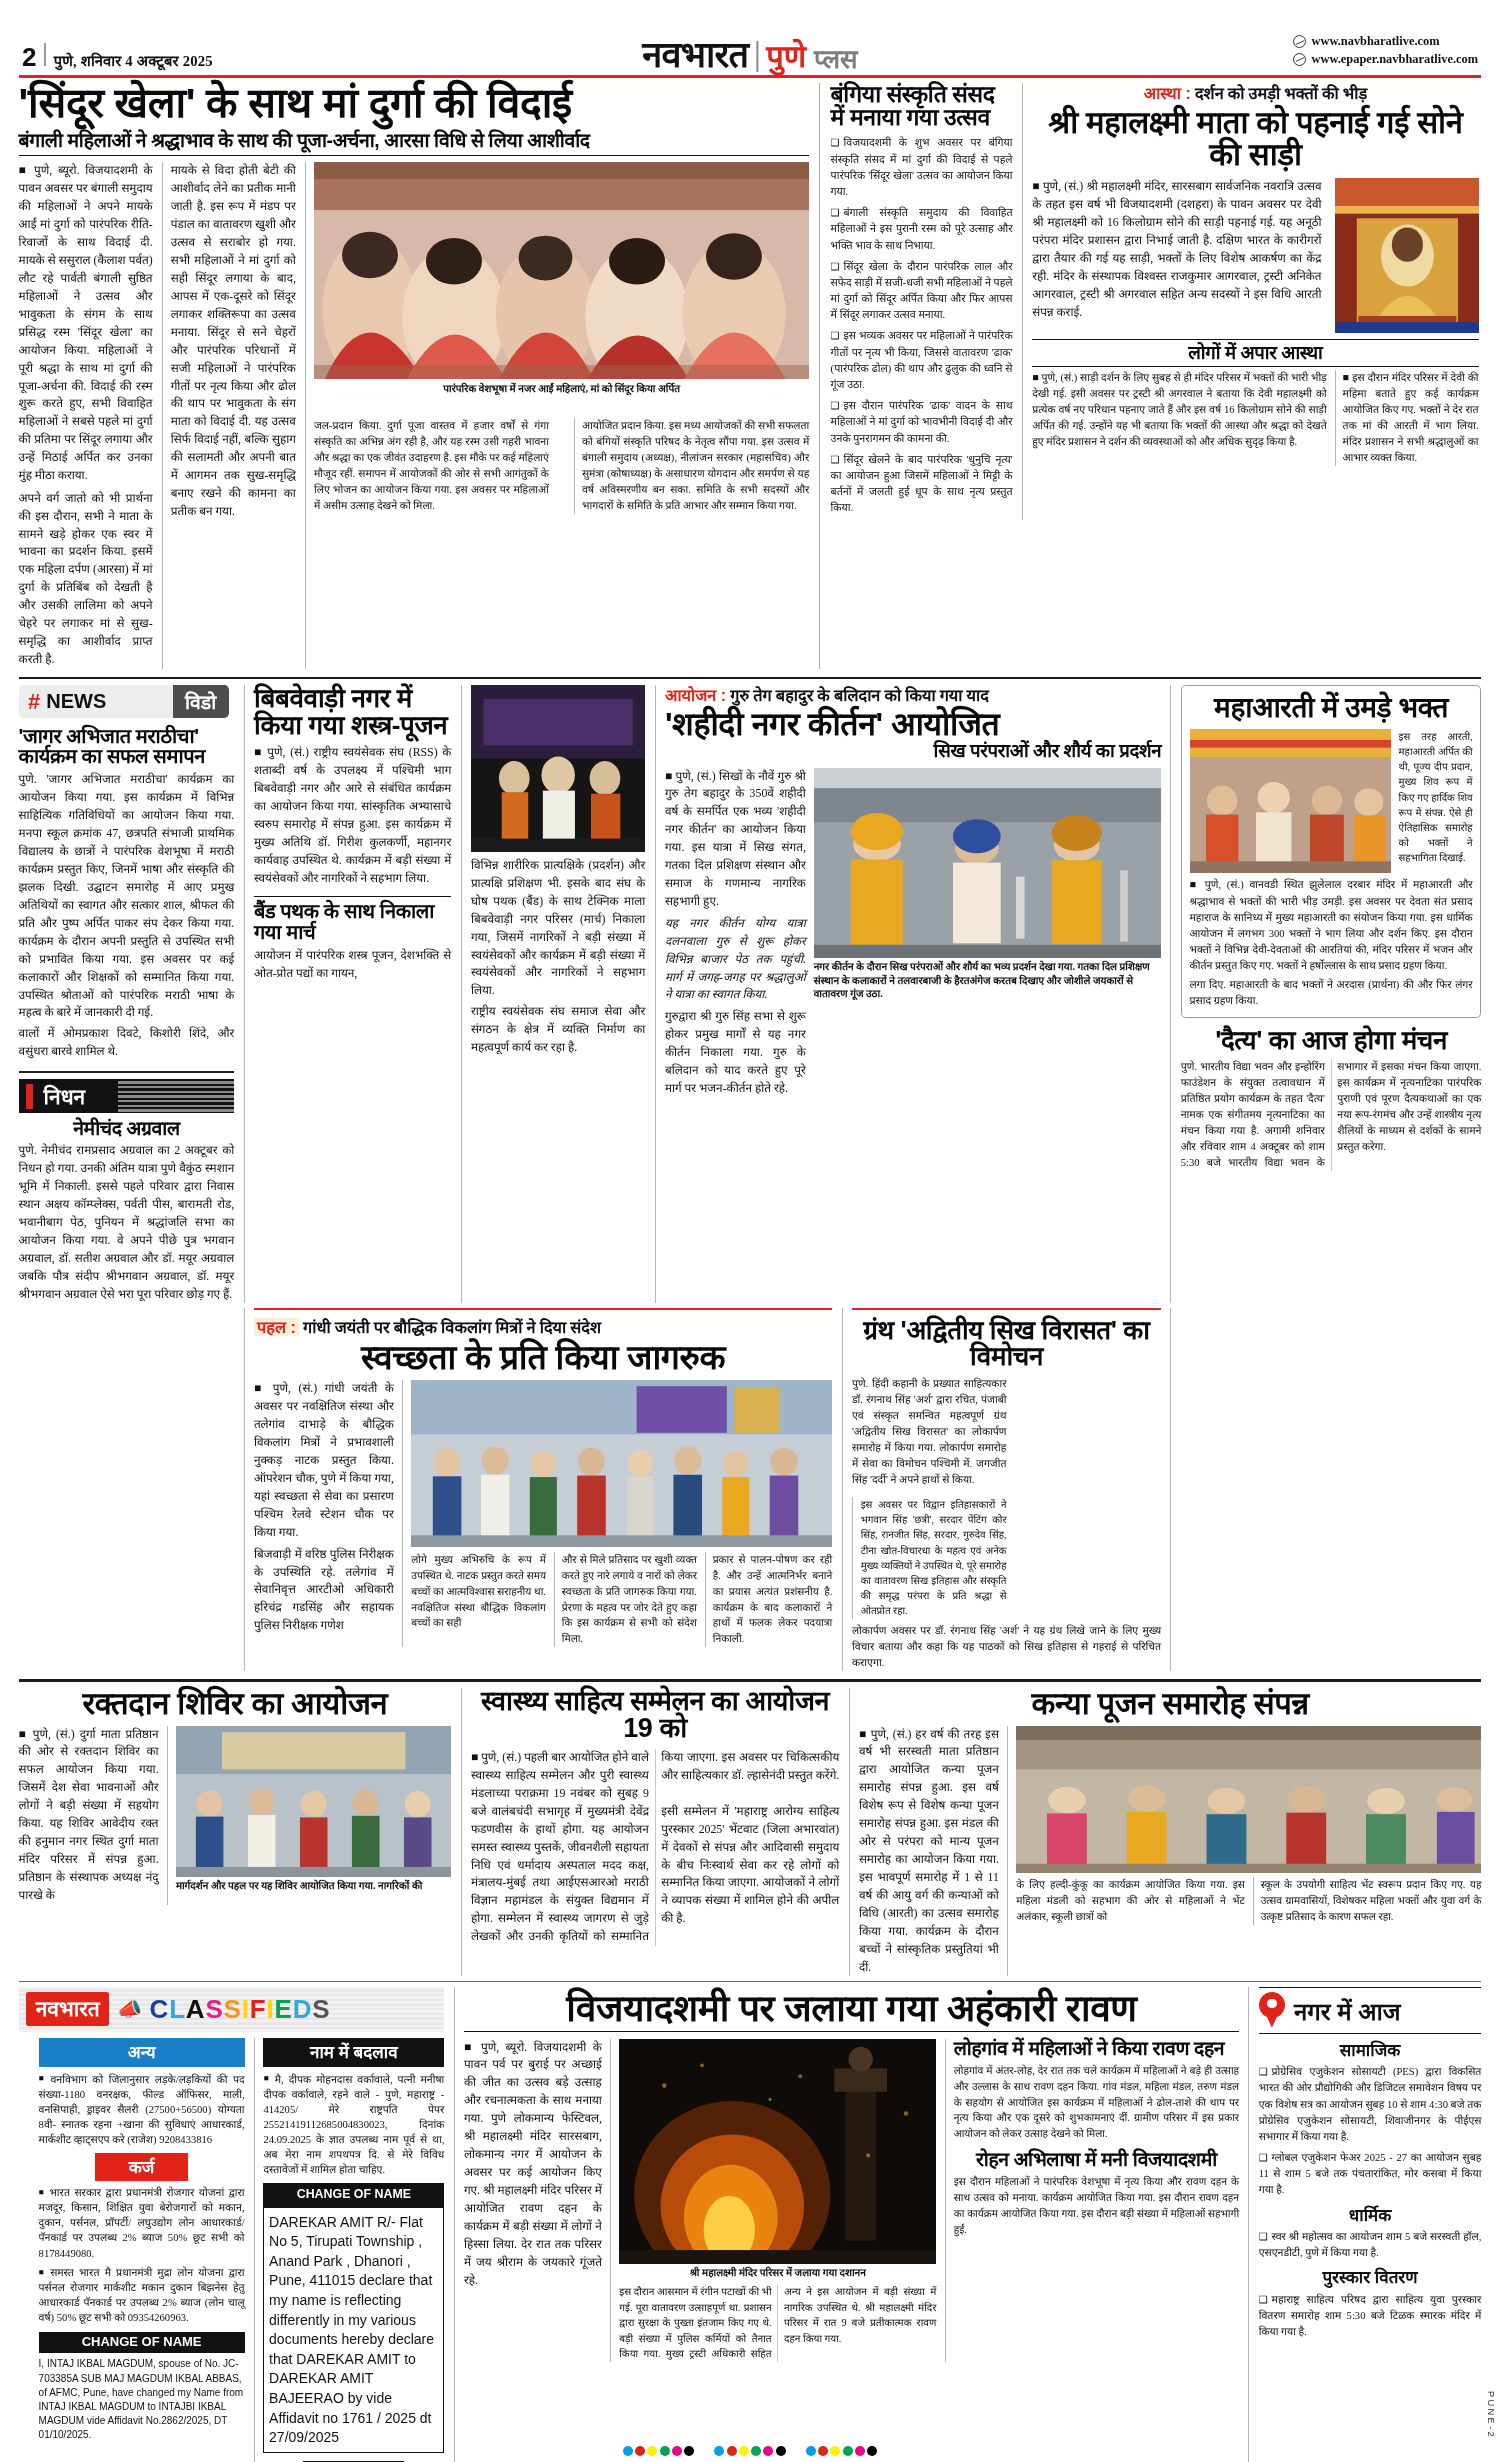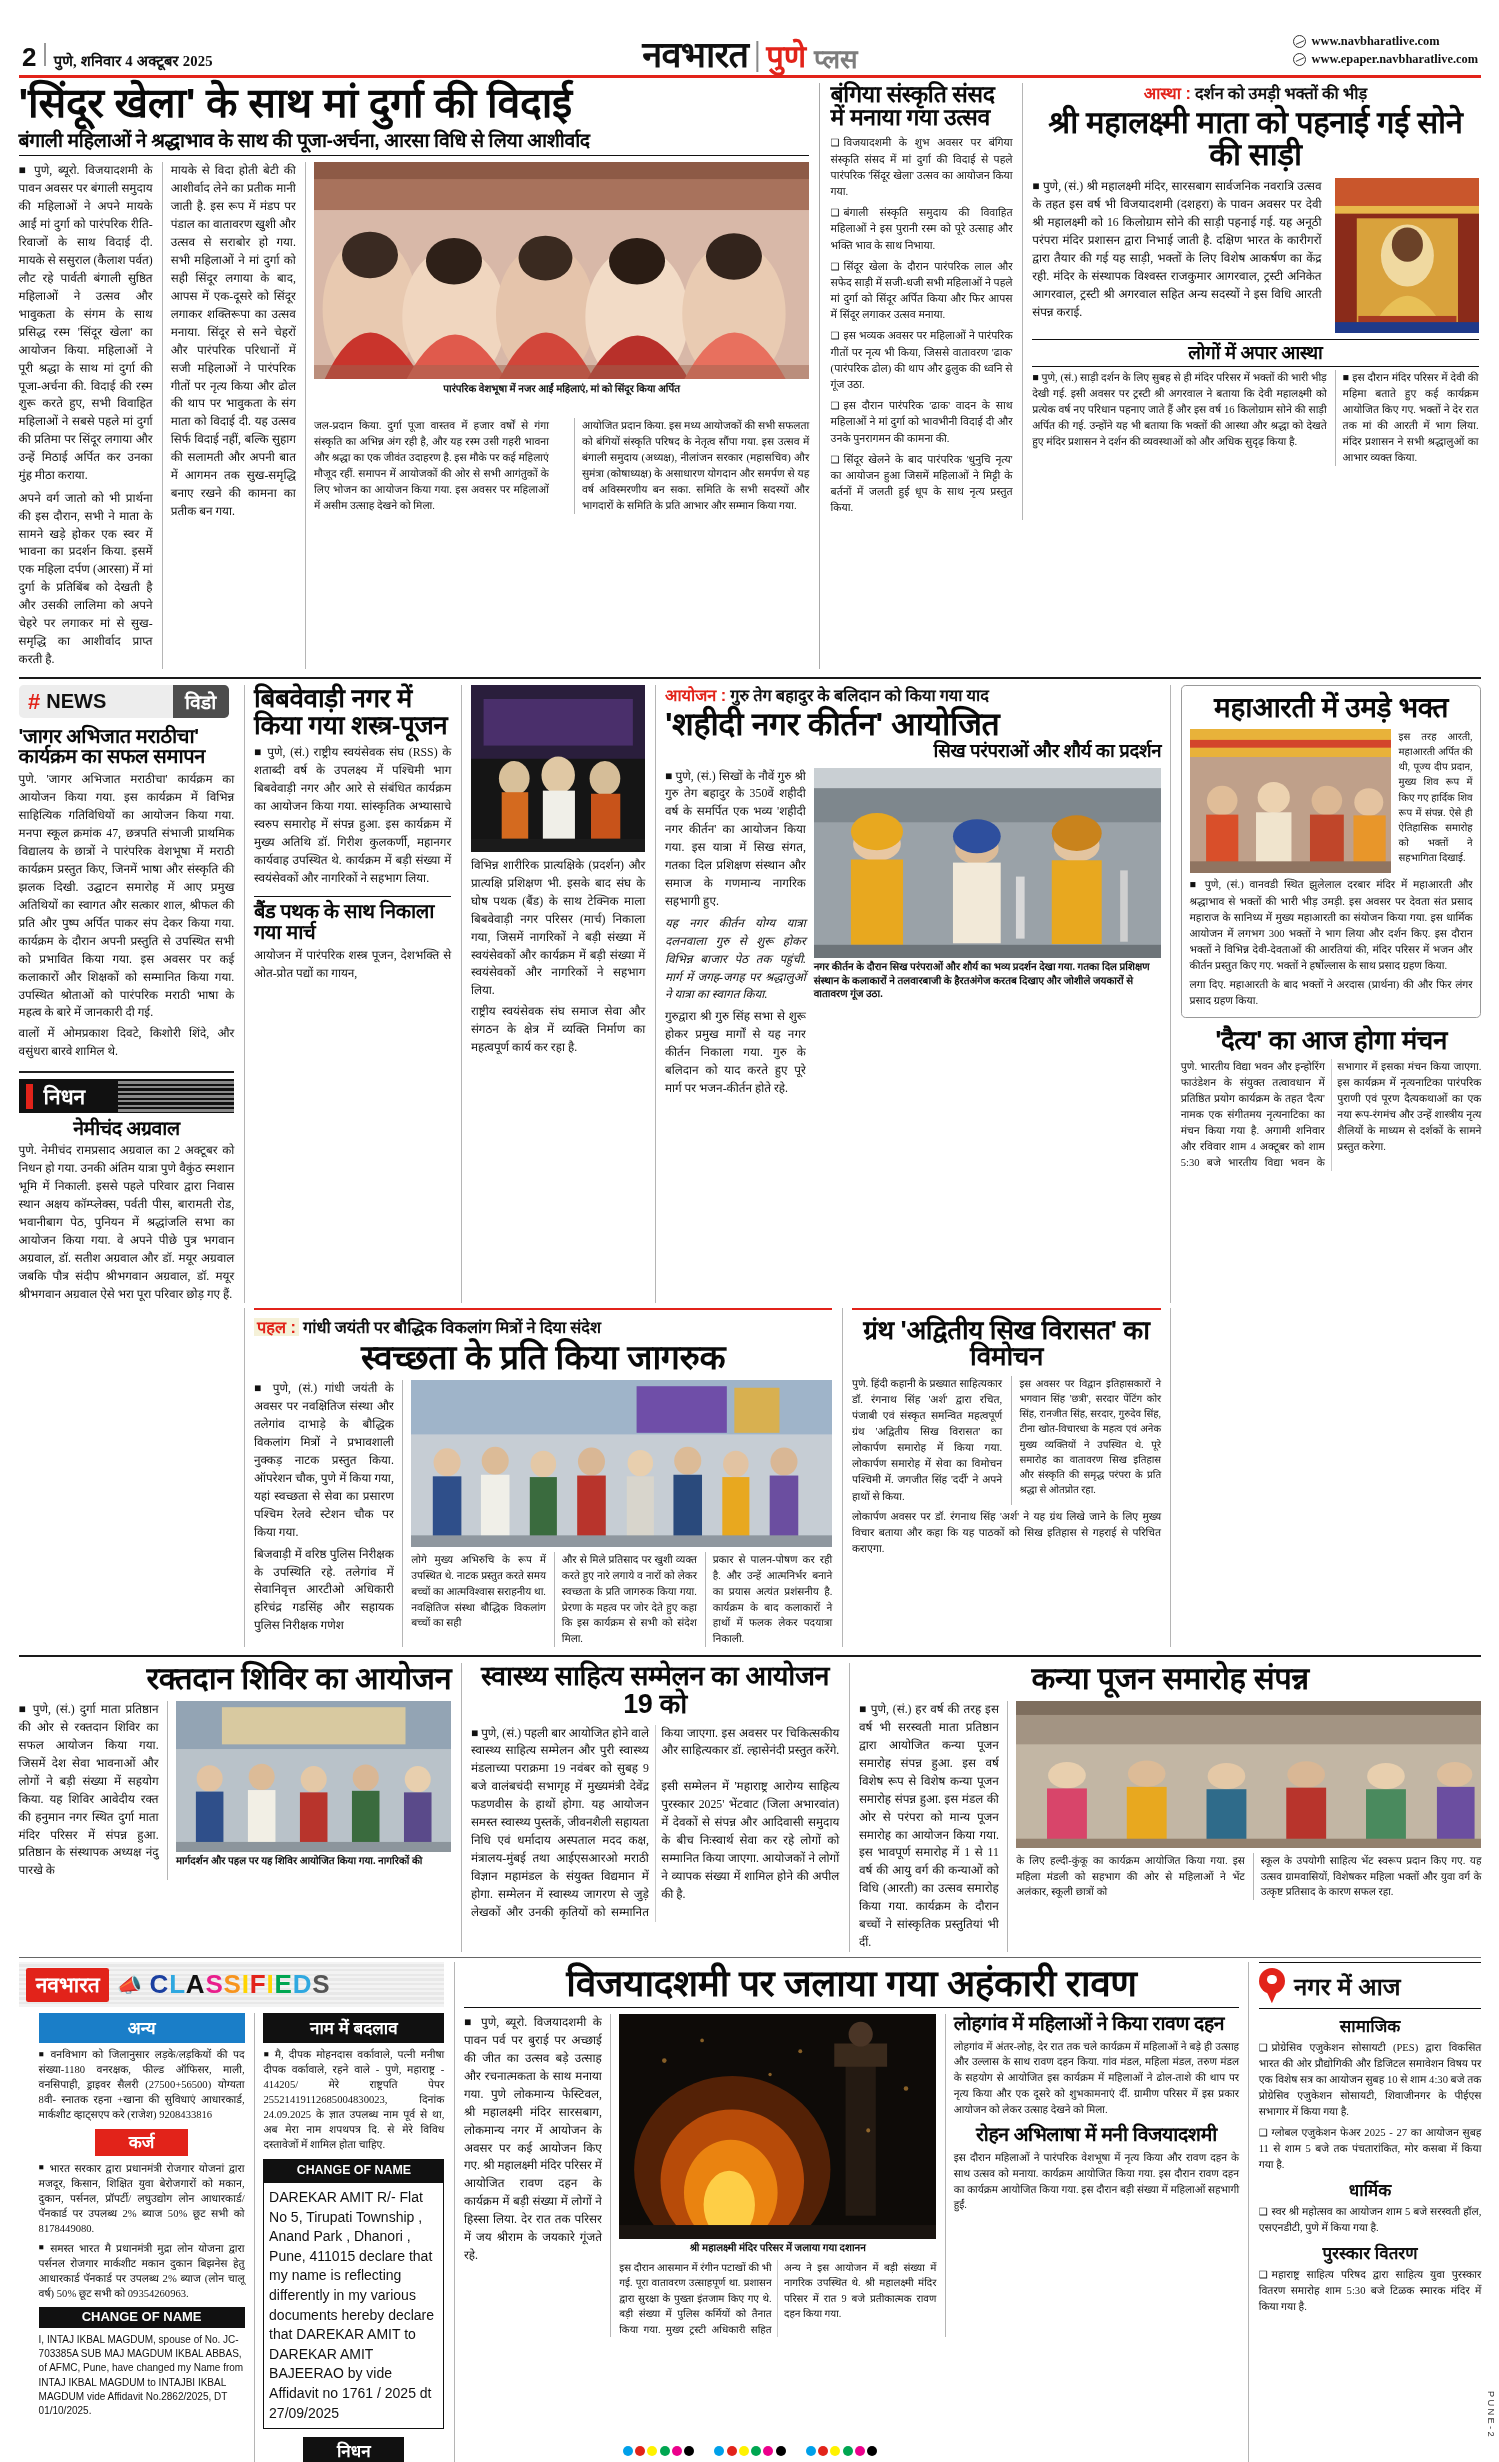--- a/index.html
+++ b/index.html
@@ -417,36 +417,36 @@
             <div class="body-txt vline" style="width:34%; padding-left:7px; font-size:10.4px;">और से मिले प्रतिसाद पर खुशी व्यक्त करते हुए नारे लगाये व नारों को लेकर स्वच्छता के प्रति जागरुक किया गया. प्रेरणा के महत्व पर जोर देते हुए कहा कि इस कार्यक्रम से सभी को संदेश मिला.</div>
             <div class="body-txt vline" style="flex:1; padding-left:7px; font-size:10.4px;">प्रकार से पालन-पोषण कर रही है. और उन्हें आत्मनिर्भर बनाने का प्रयास अत्यंत प्रशंसनीय है. कार्यक्रम के बाद कलाकारों ने हाथों में फलक लेकर पदयात्रा निकाली.</div>
           </div>
         </div>
       </div>
     </div>
 
     <div class="vline" style="flex:1; padding:0 9.3px;">
       <div class="hrule-red" style="margin-bottom:6.2px;"></div>
       <div class="hl" style="font-size:26px; text-align:center;">ग्रंथ 'अद्वितीय सिख विरासत' का विमोचन</div>
-      <div style="display:flex; gap:8.5px; margin-top:6.2px;">
+      <div style="display:flex; gap:8.5px; margin-top:6.2px;flex-direction:column;">
         <div class="body-txt" style="width:50%; font-size:10.6px;">पुणे. हिंदी कहानी के प्रख्यात साहित्यकार डॉ. रंगनाथ सिंह 'अर्श' द्वारा रचित, पंजाबी एवं संस्कृत समन्वित महत्वपूर्ण ग्रंथ 'अद्वितीय सिख विरासत' का लोकार्पण समारोह में किया गया. लोकार्पण समारोह में सेवा का विमोचन पश्चिमी में. जगजीत सिंह 'दर्दी' ने अपने हाथों से किया.</div>
         <div class="body-txt vline" style="width:50%; padding-left:7.8px; font-size:10px;">इस अवसर पर विद्वान इतिहासकारों ने भगवान सिंह 'छत्री', सरदार पेंटिंग कोर सिंह, रानजीत सिंह, सरदार, गुरुदेव सिंह, टीना खोत-विचारधा के महत्व एवं अनेक मुख्य व्यक्तियों ने उपस्थित थे. पूरे समारोह का वातावरण सिख इतिहास और संस्कृति की समृद्ध परंपरा के प्रति श्रद्धा से ओतप्रोत रहा.</div>
       </div>
       <div class="body-txt" style="margin-top:4.7px; font-size:10.6px;">लोकार्पण अवसर पर डॉ. रंगनाथ सिंह 'अर्श' ने यह ग्रंथ लिखे जाने के लिए मुख्य विचार बताया और कहा कि यह पाठकों को सिख इतिहास से गहराई से परिचित कराएगा.</div>
     </div>
 
     <div class="vline" style="width:311px; padding-left:9.3px;"></div>
   </div>
 
   <div class="sec-sep"></div>
 
   <div class="band" style="margin-top:6.2px;">
 
     <div style="width:442px; padding-right:9.3px;">
-      <div class="hl" style="font-size:31px; text-align:right;">रक्तदान शिविर का आयोजन</div>
+      <div class="hl" style="font-size:31px; text-align:center;">रक्तदान शिविर का आयोजन</div>
       <div style="display:flex; gap:8.5px; margin-top:6.2px;">
         <div class="body-txt" style="width:140px;">■ पुणे, (सं.) दुर्गा माता प्रतिष्ठान की ओर से रक्तदान शिविर का सफल आयोजन किया गया. जिसमें देश सेवा भावनाओं और लोगों ने बड़ी संख्या में सहयोग किया. यह शिविर आवेदीय रक्त की हनुमान नगर स्थित दुर्गा माता मंदिर परिसर में संपन्न हुआ. प्रतिष्ठान के संस्थापक अध्यक्ष नंदु पारखे के</div>
         <div class="vline" style="flex:1; padding-left:7.8px;">
           <div class="photo" style="height:151px;">
             <svg width="100%" height="100%" viewBox="0 0 360 195" preserveAspectRatio="none">
               <rect width="360" height="195" fill="#b9c2c9"></rect>
               <rect x="0" y="0" width="360" height="62" fill="#93a4b4"></rect>
               <rect x="60" y="8" width="240" height="48" fill="#d8c9a0"></rect>
               <g>
                 <circle cx="44" cy="100" r="17" fill="#e2c3a2"></circle>

